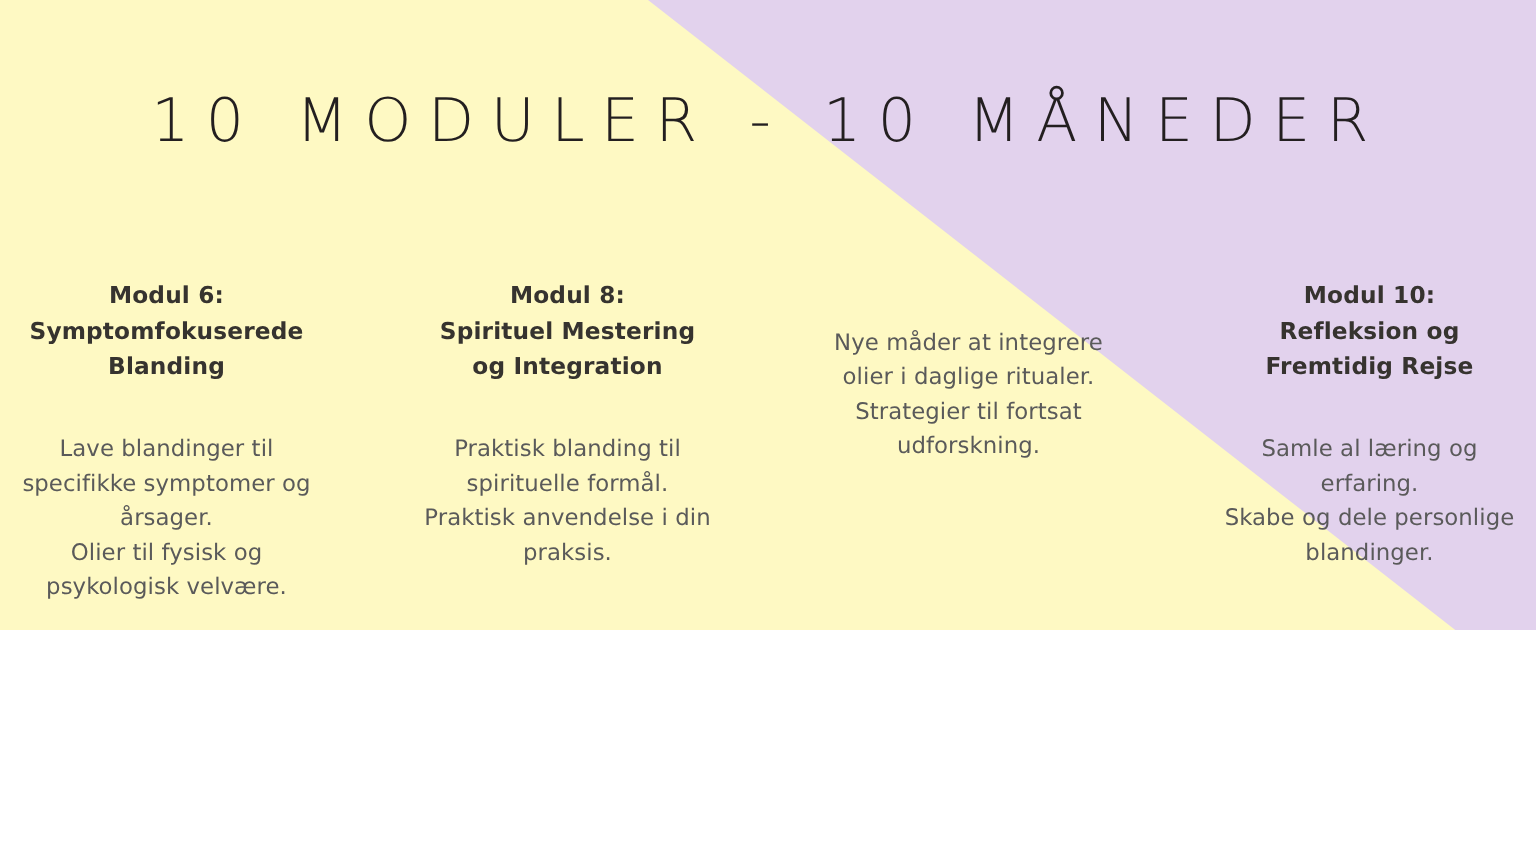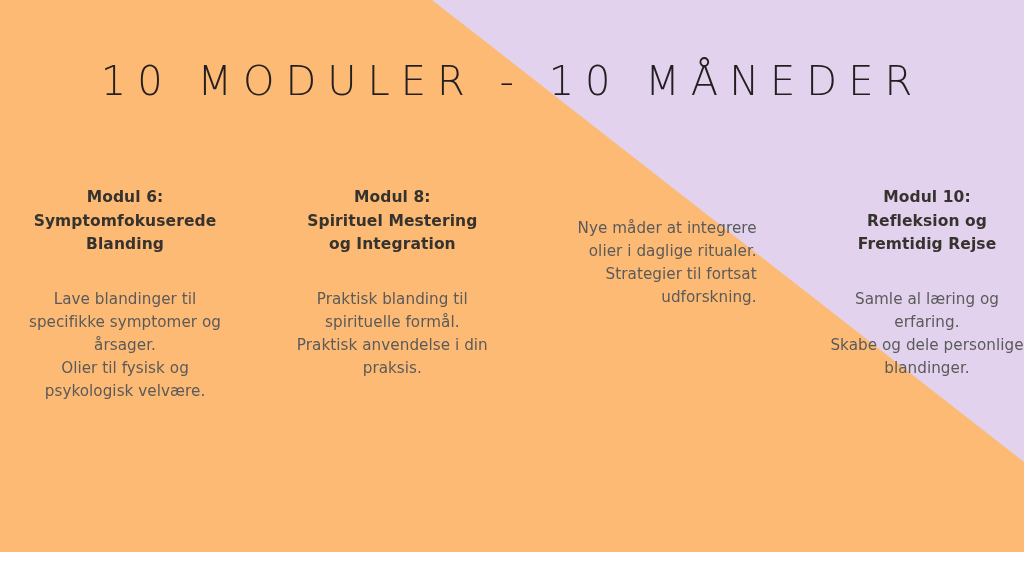--- a/index.html
+++ b/index.html
@@ -4,23 +4,23 @@
 <title>10 Moduler - 10 Måneder</title>
 <style>
   html, body {
     margin: 0;
     padding: 0;
     background: #ffffff;
   }
   #slide {
     position: relative;
     width: 1024px;
-    height: 552px;
+    height: 420px;
     overflow: hidden;
-    background: #fdba74;
+    background: #fef9c3;
     font-family: "DejaVu Sans", "Liberation Sans", sans-serif;
   }
   
   #accent-shape {
     position: absolute;
     inset: 0;
     width: 1024px;
     height: 576px;
     z-index: 0;
     pointer-events: none;
@@ -35,21 +35,21 @@
     font-family: "DejaVu Sans", "Liberation Sans", sans-serif;
     font-size: 40px;
     font-weight: 300;
     letter-spacing: 11px;
     color: #231f20;
     white-space: nowrap;
   }
   #modules-row {
     position: absolute;
     top: 186px;
-    left: 28px;
+    left: 14px;
     width: 996px;
     z-index: 2;
     display: flex;
     flex-direction: row;
     align-items: flex-start;
     justify-content: space-between;
   }
   .module-col {
     width: 194px;
     text-align: center;
@@ -94,21 +94,21 @@
 
 
     <div class="module-col">
       <p class="module-heading" style="white-space: pre-line;">Modul 8:
 Spirituel Mestering og Integration</p>
       <p class="module-body" style="white-space: pre-line;">Praktisk blanding til spirituelle formål.
 Praktisk anvendelse i din praksis.</p>
     </div>
 
     <div class="module-col">
-      <p class="module-body" style="white-space: pre-line; text-align: right;">Nye måder at integrere olier i daglige ritualer.
+      <p class="module-body" style="white-space: pre-line;">Nye måder at integrere olier i daglige ritualer.
 Strategier til fortsat udforskning.</p>
     </div>
 
     <div class="module-col">
       <p class="module-heading" style="white-space: pre-line;">Modul 10:
 Refleksion og Fremtidig Rejse</p>
       <p class="module-body" style="white-space: pre-line;">Samle al læring og erfaring.
 Skabe og dele personlige blandinger.</p>
     </div>
 

